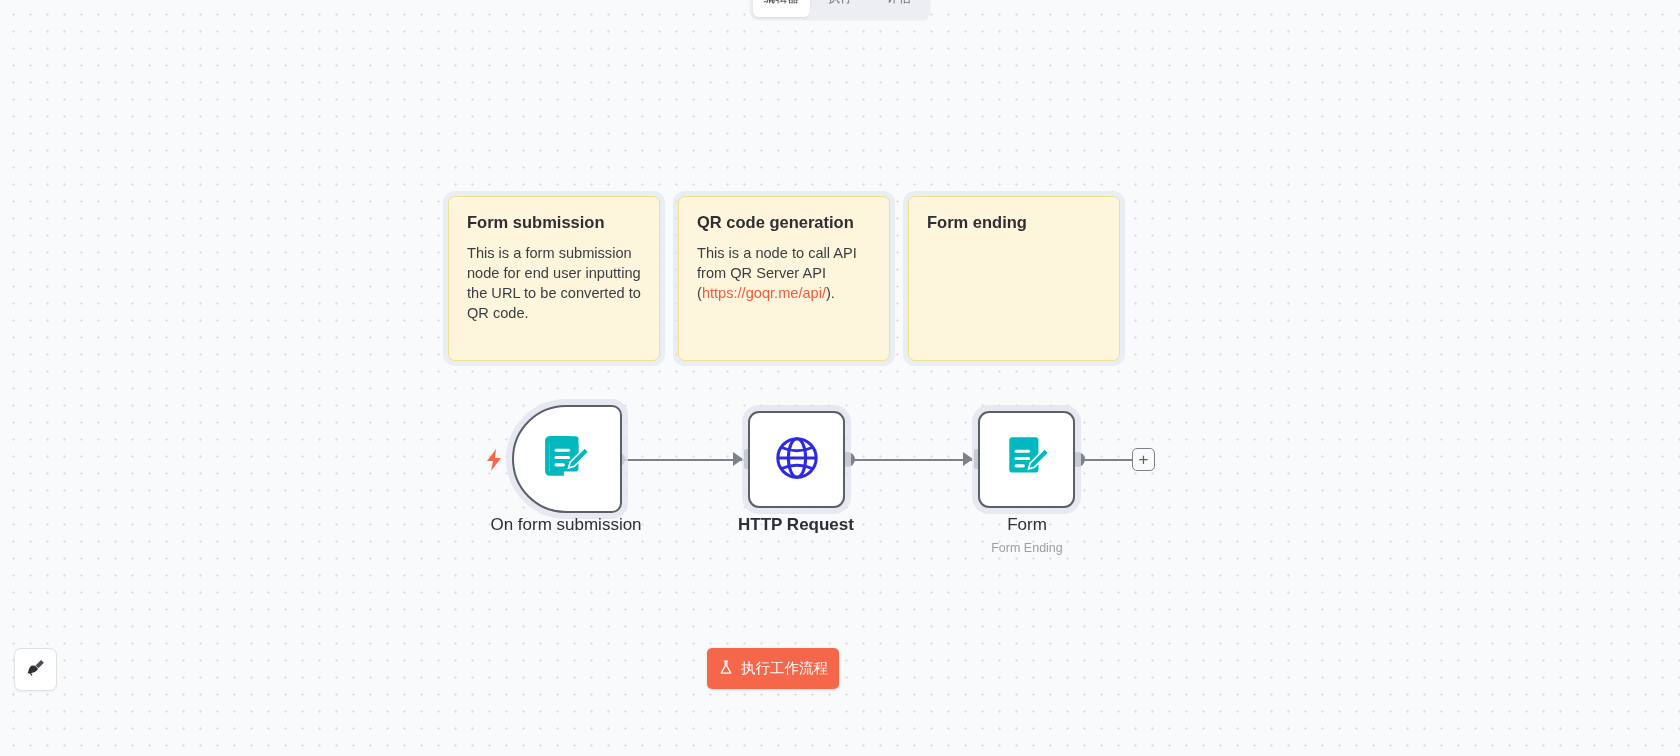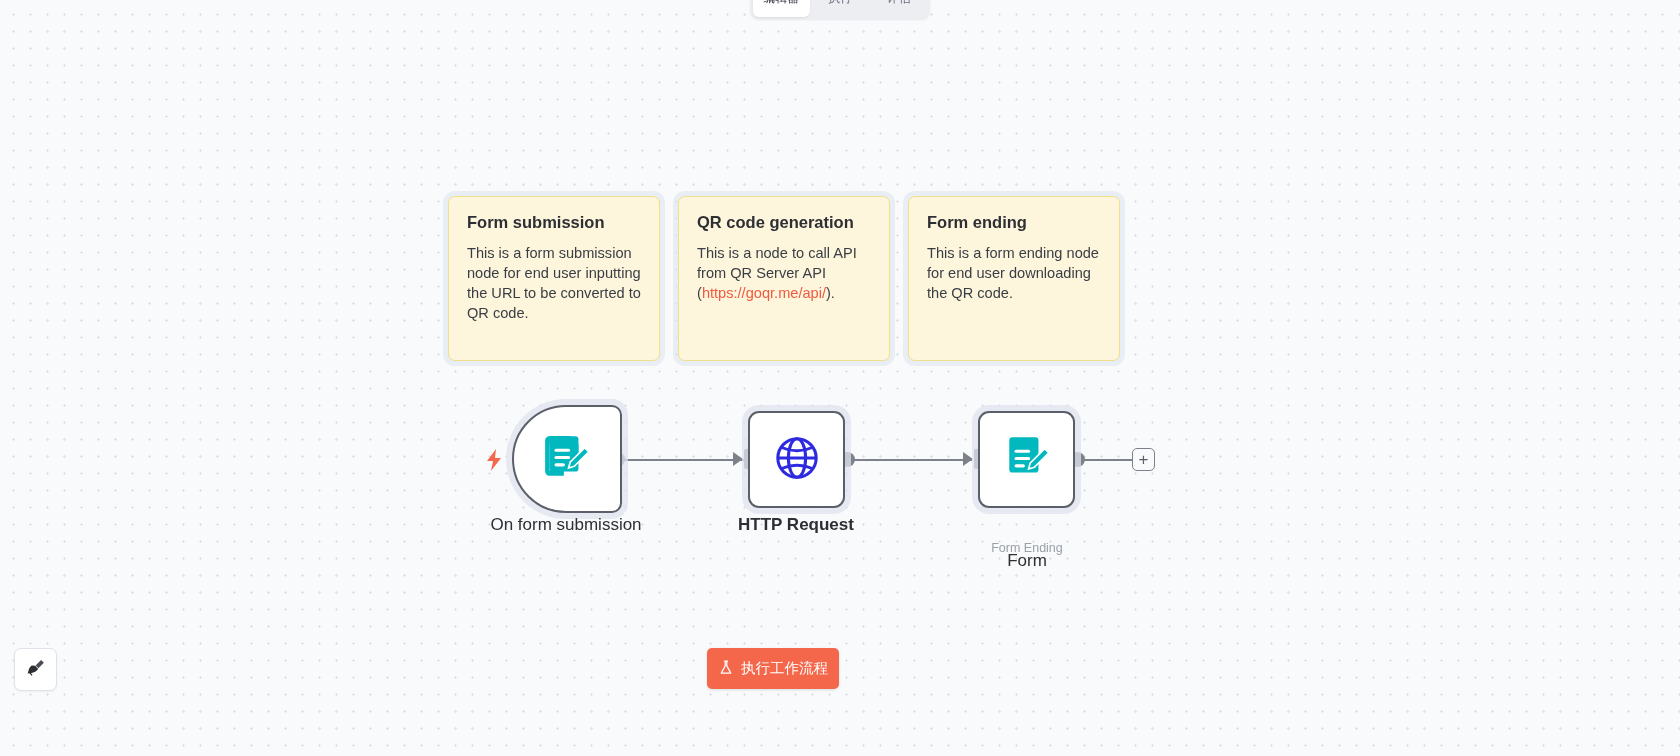--- a/index.html
+++ b/index.html
@@ -152,21 +152,21 @@
   .node-label {
     position: absolute;
     text-align: center;
     font-size: 17px;
     color: #2d2f34;
     white-space: nowrap;
     transform: translateX(-50%);
   }
   #label-trigger { left: 566px; top: 515px; }
   #label-http    { left: 796px; top: 515px; font-weight: bold; }
-  #label-form    { left: 1027px; top: 515px; margin-top: 36px; }
+  #label-form    { left: 1027px; top: 515px; }
 
   .node-subtitle {
     position: absolute;
     text-align: center;
     font-size: 12.5px;
     color: #9aa0a9;
     white-space: nowrap;
     transform: translateX(-50%);
   }
   #subtitle-form { left: 1027px; top: 541px; }
@@ -253,21 +253,20 @@
     <div class="sticky-body">This is a form submission node for end user inputting the URL to be converted to QR code.</div>
   </div>
 
   <div class="sticky" id="sticky-2">
     <div class="sticky-title">QR code generation</div>
     <div class="sticky-body"><span>This is a node to call API from QR Server API (</span><a class="sticky-link" href="#">https://goqr.me/api/</a><span>).</span></div>
   </div>
 
   <div class="sticky" id="sticky-3">
     <div class="sticky-title">Form ending</div>
-    <div class="sticky-body">This is a form ending node for end user downloading the QR code.</div>
   </div>
 
   <div class="conn-line" id="conn-1"></div>
   <div class="conn-arrow" id="arrow-1"></div>
   <div class="conn-line" id="conn-2"></div>
   <div class="conn-arrow" id="arrow-2"></div>
   <div class="conn-line" id="conn-3"></div>
 
   <div class="endpoint-out" id="out-trigger"></div>
   <div class="endpoint-in" id="in-http"></div>

